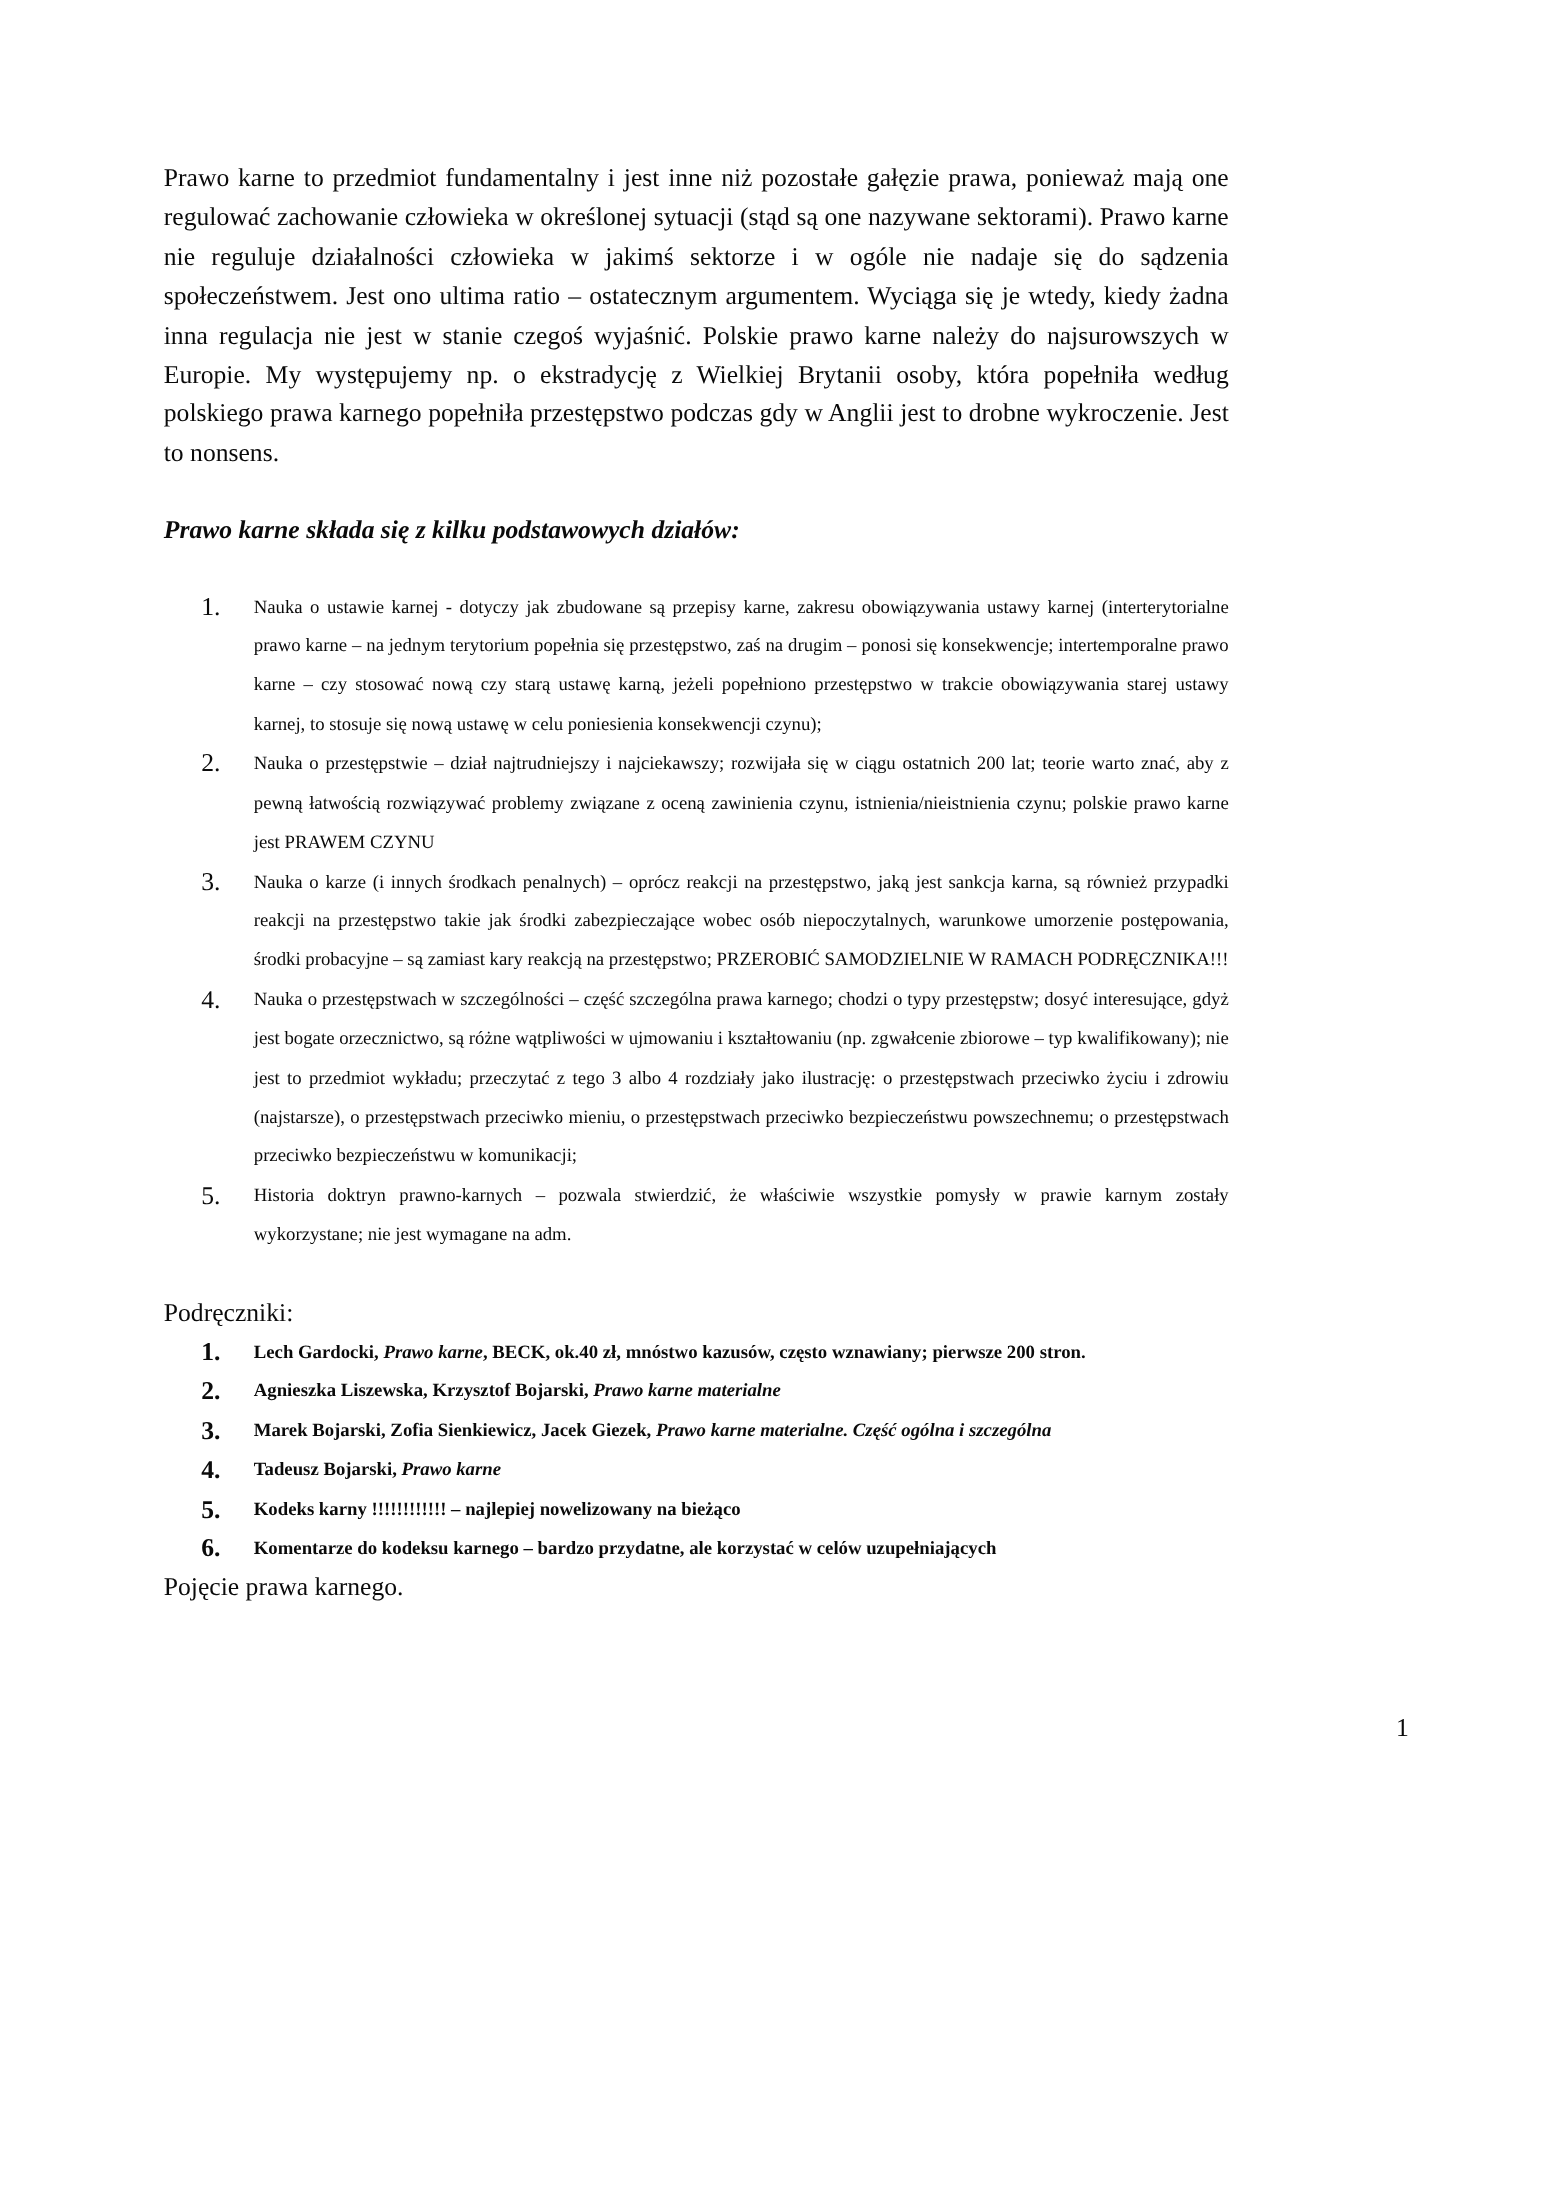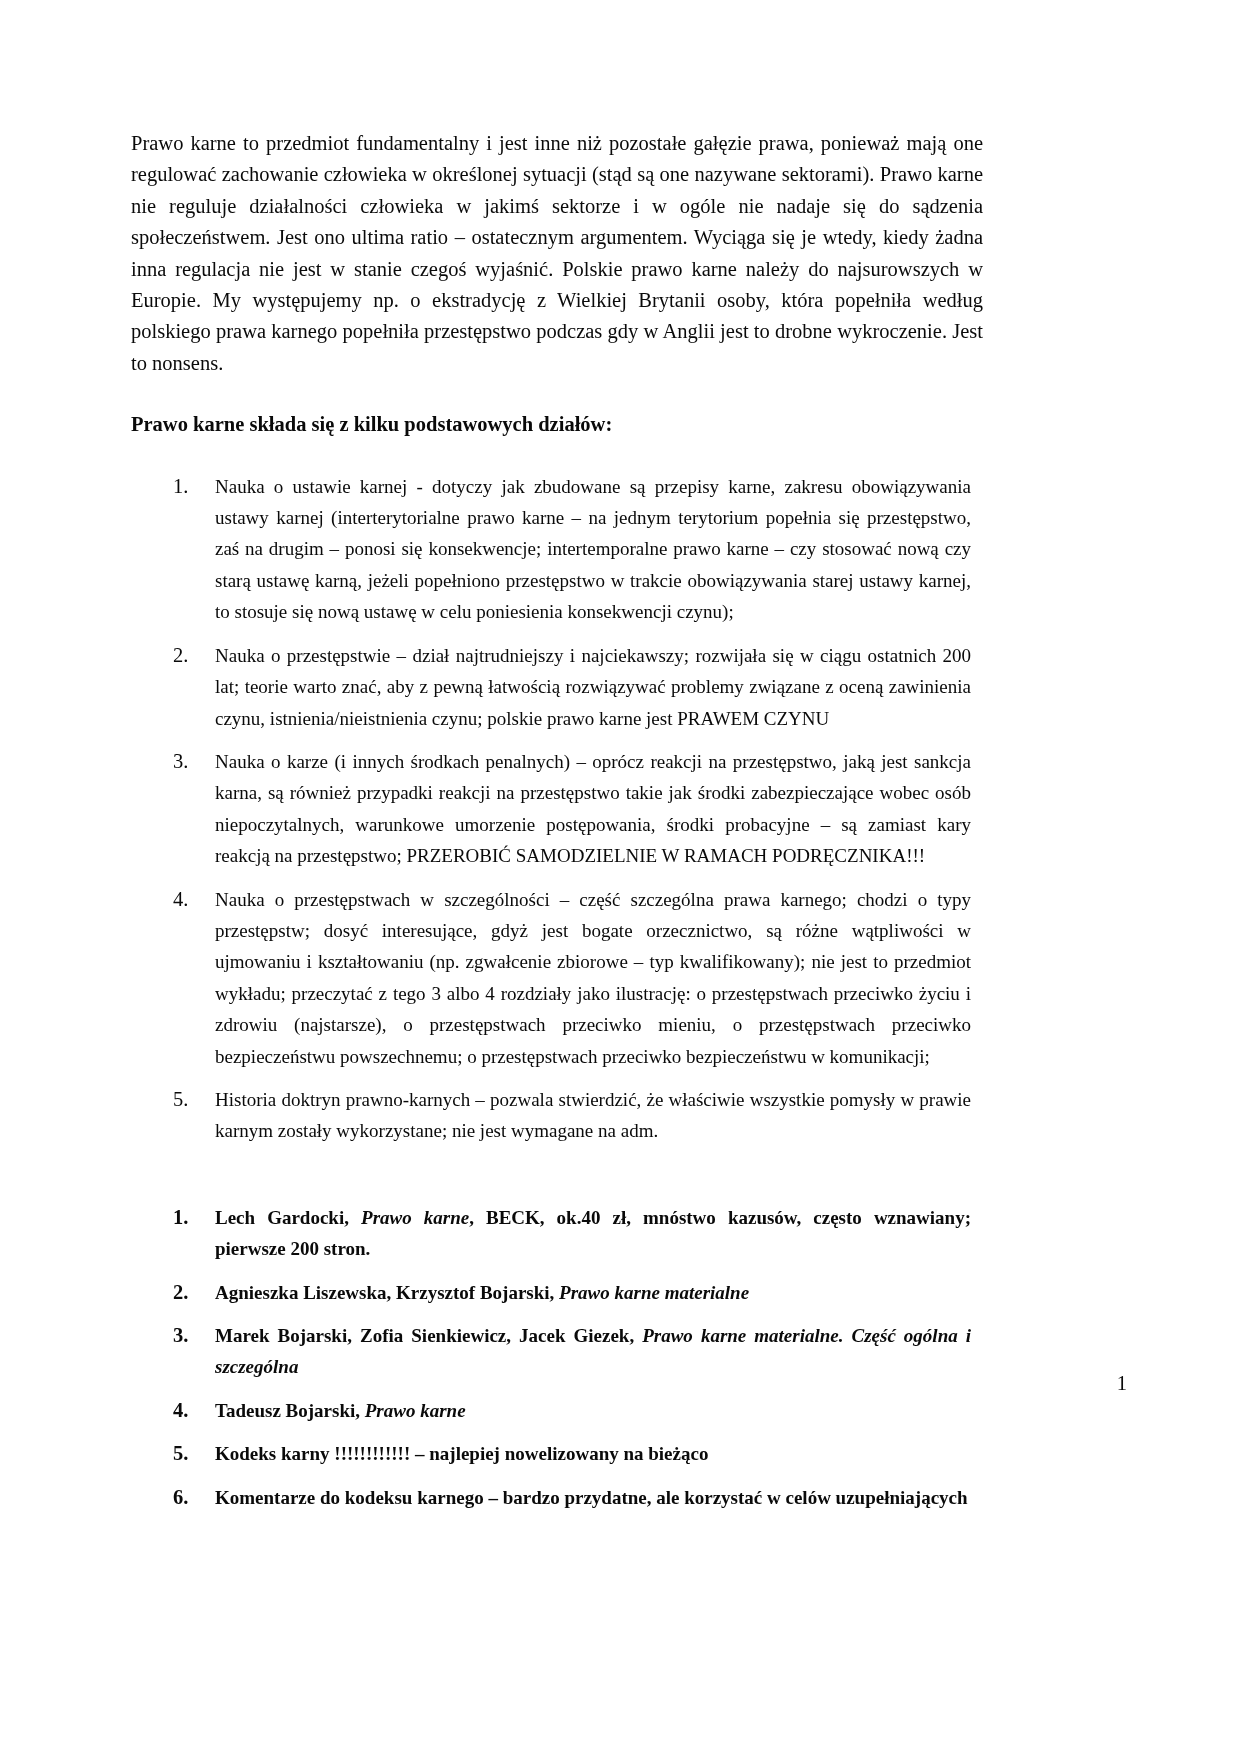--- a/index.html
+++ b/index.html
@@ -35,37 +35,38 @@
     text-justify: inter-word;
     margin: 0;
     hyphens: none;
   }
   .heading-bold {
     font-size: 20.5px;
     line-height: 31.4px;
     font-weight: bold;
     margin: 30px 0 0 0;
     text-align: left;
+    font-style: italic;
   }
   
   ol.doc-list {
     margin: 0;
     padding: 0;
     list-style: none;
     counter-reset: li;
   }
   ol.doc-list > li {
     position: relative;
     counter-increment: li;
-    font-size: 19px;
+    font-size: 15px;
     line-height: 31.4px;
     text-align: justify;
     text-justify: inter-word;
     padding-left: 72px;
-    margin: 12px;
+    margin: 0;
   }
   ol.doc-list > li::before {
     content: counter(li) ".";
     position: absolute;
     left: 30px;
     top: 0;
     width: 30px;
     text-align: left;
     font-size: 20.5px;
     line-height: 31.4px;
@@ -112,20 +113,21 @@
     <ol class="doc-list sections">
       <li>Nauka o ustawie karnej  - dotyczy jak zbudowane są przepisy karne, zakresu obowiązywania ustawy karnej (interterytorialne prawo karne – na jednym terytorium popełnia się przestępstwo, zaś na drugim – ponosi się konsekwencje; intertemporalne prawo karne – czy stosować nową czy starą ustawę karną, jeżeli popełniono przestępstwo w trakcie obowiązywania starej ustawy karnej, to stosuje się nową ustawę w celu poniesienia konsekwencji czynu);</li>
       <li>Nauka o przestępstwie – dział najtrudniejszy i najciekawszy; rozwijała się w ciągu ostatnich 200 lat; teorie warto znać, aby z pewną łatwością rozwiązywać problemy związane z oceną zawinienia czynu, istnienia/nieistnienia czynu; polskie prawo karne jest PRAWEM CZYNU</li>
       <li>Nauka o karze (i innych środkach penalnych) – oprócz reakcji na przestępstwo, jaką jest sankcja karna, są również przypadki reakcji na przestępstwo takie jak środki zabezpieczające wobec osób niepoczytalnych, warunkowe umorzenie postępowania, środki probacyjne – są zamiast kary reakcją na przestępstwo; PRZEROBIĆ SAMODZIELNIE W RAMACH PODRĘCZNIKA!!!</li>
       <li>Nauka o przestępstwach w szczególności – część szczególna prawa karnego; chodzi o typy przestępstw; dosyć interesujące, gdyż jest bogate orzecznictwo, są różne wątpliwości w ujmowaniu i kształtowaniu (np. zgwałcenie zbiorowe – typ kwalifikowany); nie jest to przedmiot wykładu; przeczytać z tego 3 albo 4 rozdziały jako ilustrację: o przestępstwach przeciwko życiu i zdrowiu (najstarsze), o przestępstwach przeciwko mieniu, o przestępstwach przeciwko bezpieczeństwu powszechnemu; o przestępstwach przeciwko bezpieczeństwu w komunikacji;</li>
       <li>Historia doktryn prawno-karnych – pozwala stwierdzić, że właściwie wszystkie pomysły w prawie karnym zostały wykorzystane; nie jest wymagane na adm.</li>
     </ol>
 
     <div class="spacer-lg"></div>
 
+    <p class="plainline">Podręczniki:</p>
 
     <ol class="doc-list books">
       <li class="justified">
         <span>Lech Gardocki, </span><em class="title-italic">Prawo karne</em><span>, BECK, ok.40 zł, mnóstwo kazusów, często wznawiany; pierwsze 200 stron.</span>
       </li>
       <li>
         <span>Agnieszka Liszewska, Krzysztof Bojarski, </span><em class="title-italic">Prawo karne materialne</em><span></span>
       </li>
       <li class="justified">
         <span>Marek Bojarski, Zofia Sienkiewicz, Jacek Giezek, </span><em class="title-italic">Prawo karne materialne. Część ogólna i szczególna</em><span></span>

